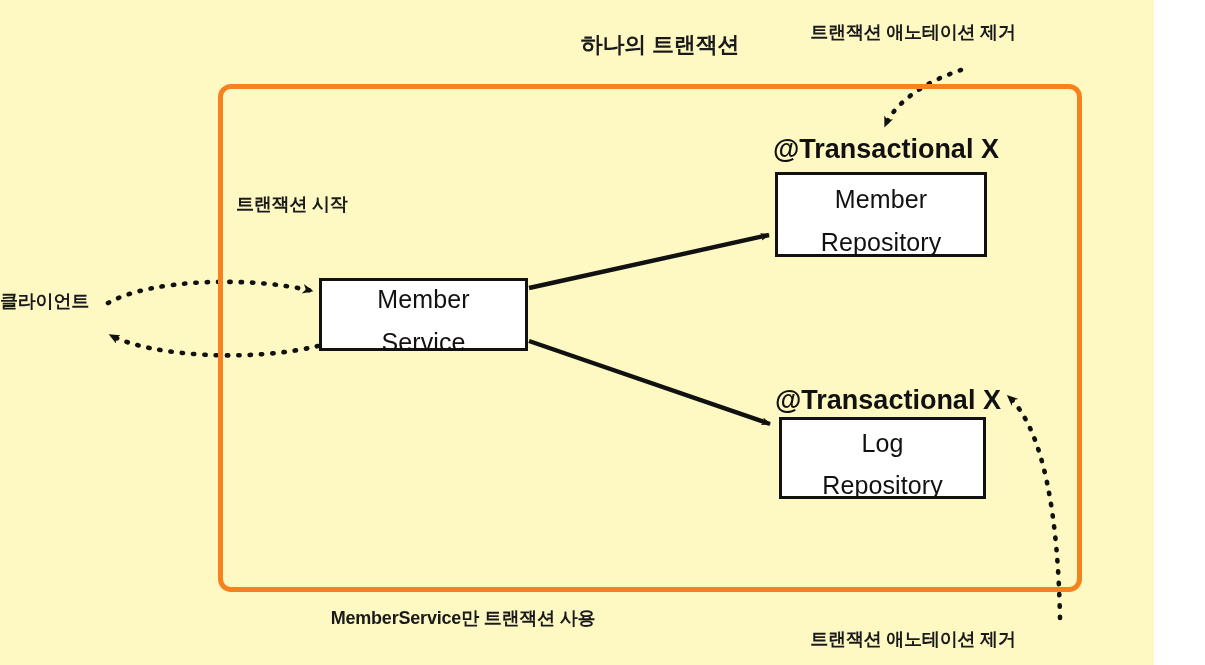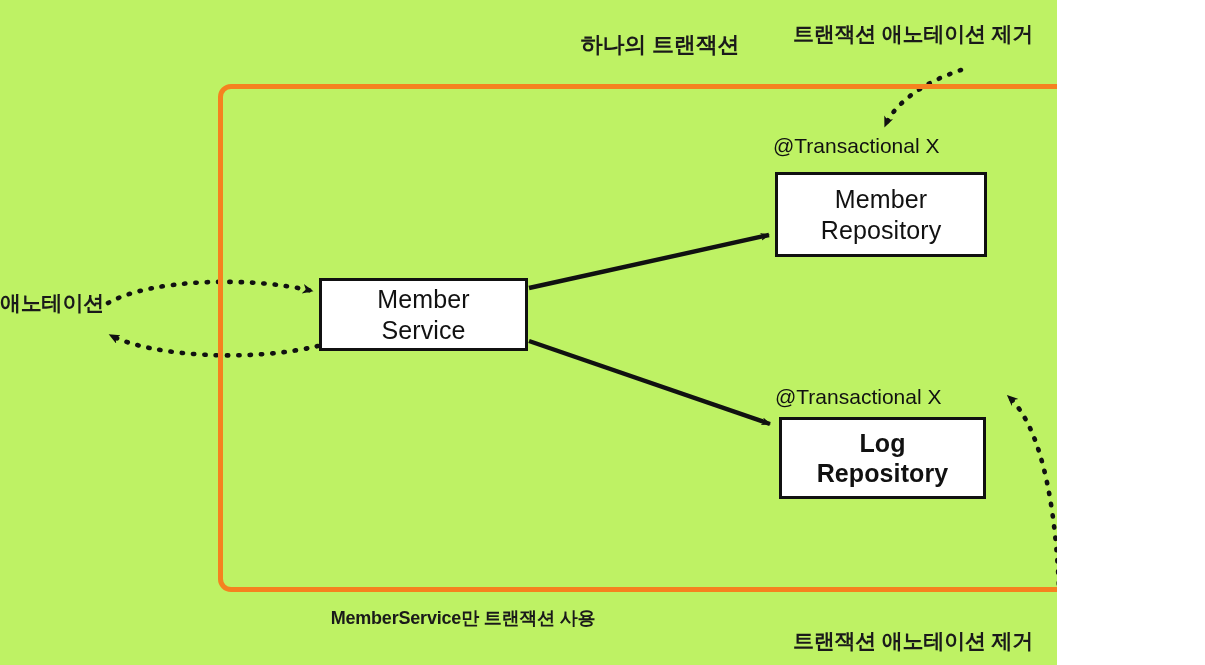--- a/index.html
+++ b/index.html
@@ -6,43 +6,43 @@
     margin: 0;
     padding: 0;
     background: #ffffff;
   }
   body {
     font-family: "Liberation Sans", "DejaVu Sans", sans-serif;
     -webkit-font-smoothing: antialiased;
   }
   #canvas {
     position: relative;
-    width: 1057px;
+    width: 1154px;
     height: 665px;
-    background: #bef264;
+    background: #fef9c3;
     overflow: hidden;
   }
   #vector-layer {
     position: absolute;
     left: 0;
     top: 0;
     width: 1205px;
     height: 665px;
   }
 
   
   .lbl {
     position: absolute;
     color: #1a1a1a;
     font-weight: bold;
     white-space: nowrap;
     line-height: 1.18;
     letter-spacing: -0.2px;
   }
-  .lbl.ko { font-size: 21px; }
+  .lbl.ko { font-size: 18px; }
   .lbl.center { text-align: center; transform: translateX(-50%); }
 
   
   #title-one-transaction {
     left: 660px;
     top: 32px;
     font-size: 22px;
   }
 
   
@@ -68,31 +68,31 @@
     flex-direction: column;
     align-items: center;
     justify-content: center;
     color: #111111;
     font-size: 25px;
     font-weight: normal;
     line-height: 1.22;
     text-align: center;
     letter-spacing: 0.1px;
   }
-  .node-box .ln { display: block; }
+  .node-box .ln { display: block; margin-top: 12px; }
 
   #box-member-service { left: 319px; top: 278px; width: 209px; height: 73px; }
   #box-member-repository { left: 775px; top: 172px; width: 212px; height: 85px; }
-  #box-log-repository { left: 779px; top: 417px; width: 207px; height: 82px; font-weight: bold; }
+  #box-log-repository { left: 779px; top: 417px; width: 207px; height: 82px; }
 
   
   .ann {
     position: absolute;
-    font-size: 21px;
-    font-weight: normal;
+    font-size: 27px;
+    font-weight: bold;
     color: #111111;
     white-space: nowrap;
   }
   #ann-member-service { left: 311px; top: 240px; }
   #ann-member-repository { left: 773px; top: 134px; }
   #ann-log-repository { left: 775px; top: 385px; }
 
   #label-client { left: 0px; top: 291px; }
   #label-tx-start { left: 236px; top: 194px; }
   #label-tx-end { left: 236px; top: 383px; }
@@ -125,22 +125,23 @@
 
     <path d="M 961,70 C 930,80 896,100 885,126" fill="none" stroke="#111111" stroke-width="4.6" stroke-linecap="round" stroke-dasharray="1.3 10" marker-end="url(#ah-dot)"></path>
 
     <path d="M 1060,618 C 1058,520 1045,430 1008,396" fill="none" stroke="#111111" stroke-width="4.6" stroke-linecap="round" stroke-dasharray="1.3 10" marker-end="url(#ah-dot)"></path>
   </svg>
 
   <div id="transaction-boundary"></div>
 
   <div class="lbl ko center" id="title-one-transaction">하나의 트랜잭션</div>
 
-  <div class="lbl ko" id="label-client">애노테이션</div>
+  <div class="lbl ko" id="label-client">클라이언트</div>
 
+  <div class="lbl ko" id="label-tx-start">트랜잭션 시작</div>
 
 
   <div class="lbl ko center" id="label-remove-top">트랜잭션 애노테이션 제거</div>
 
   <div class="lbl ko center" id="label-remove-bottom">트랜잭션 애노테이션 제거</div>
 
   <div class="lbl ko center" id="caption-bottom">MemberService만 트랜잭션 사용</div>
 
 
   <div class="ann" id="ann-member-repository">@Transactional X</div>

